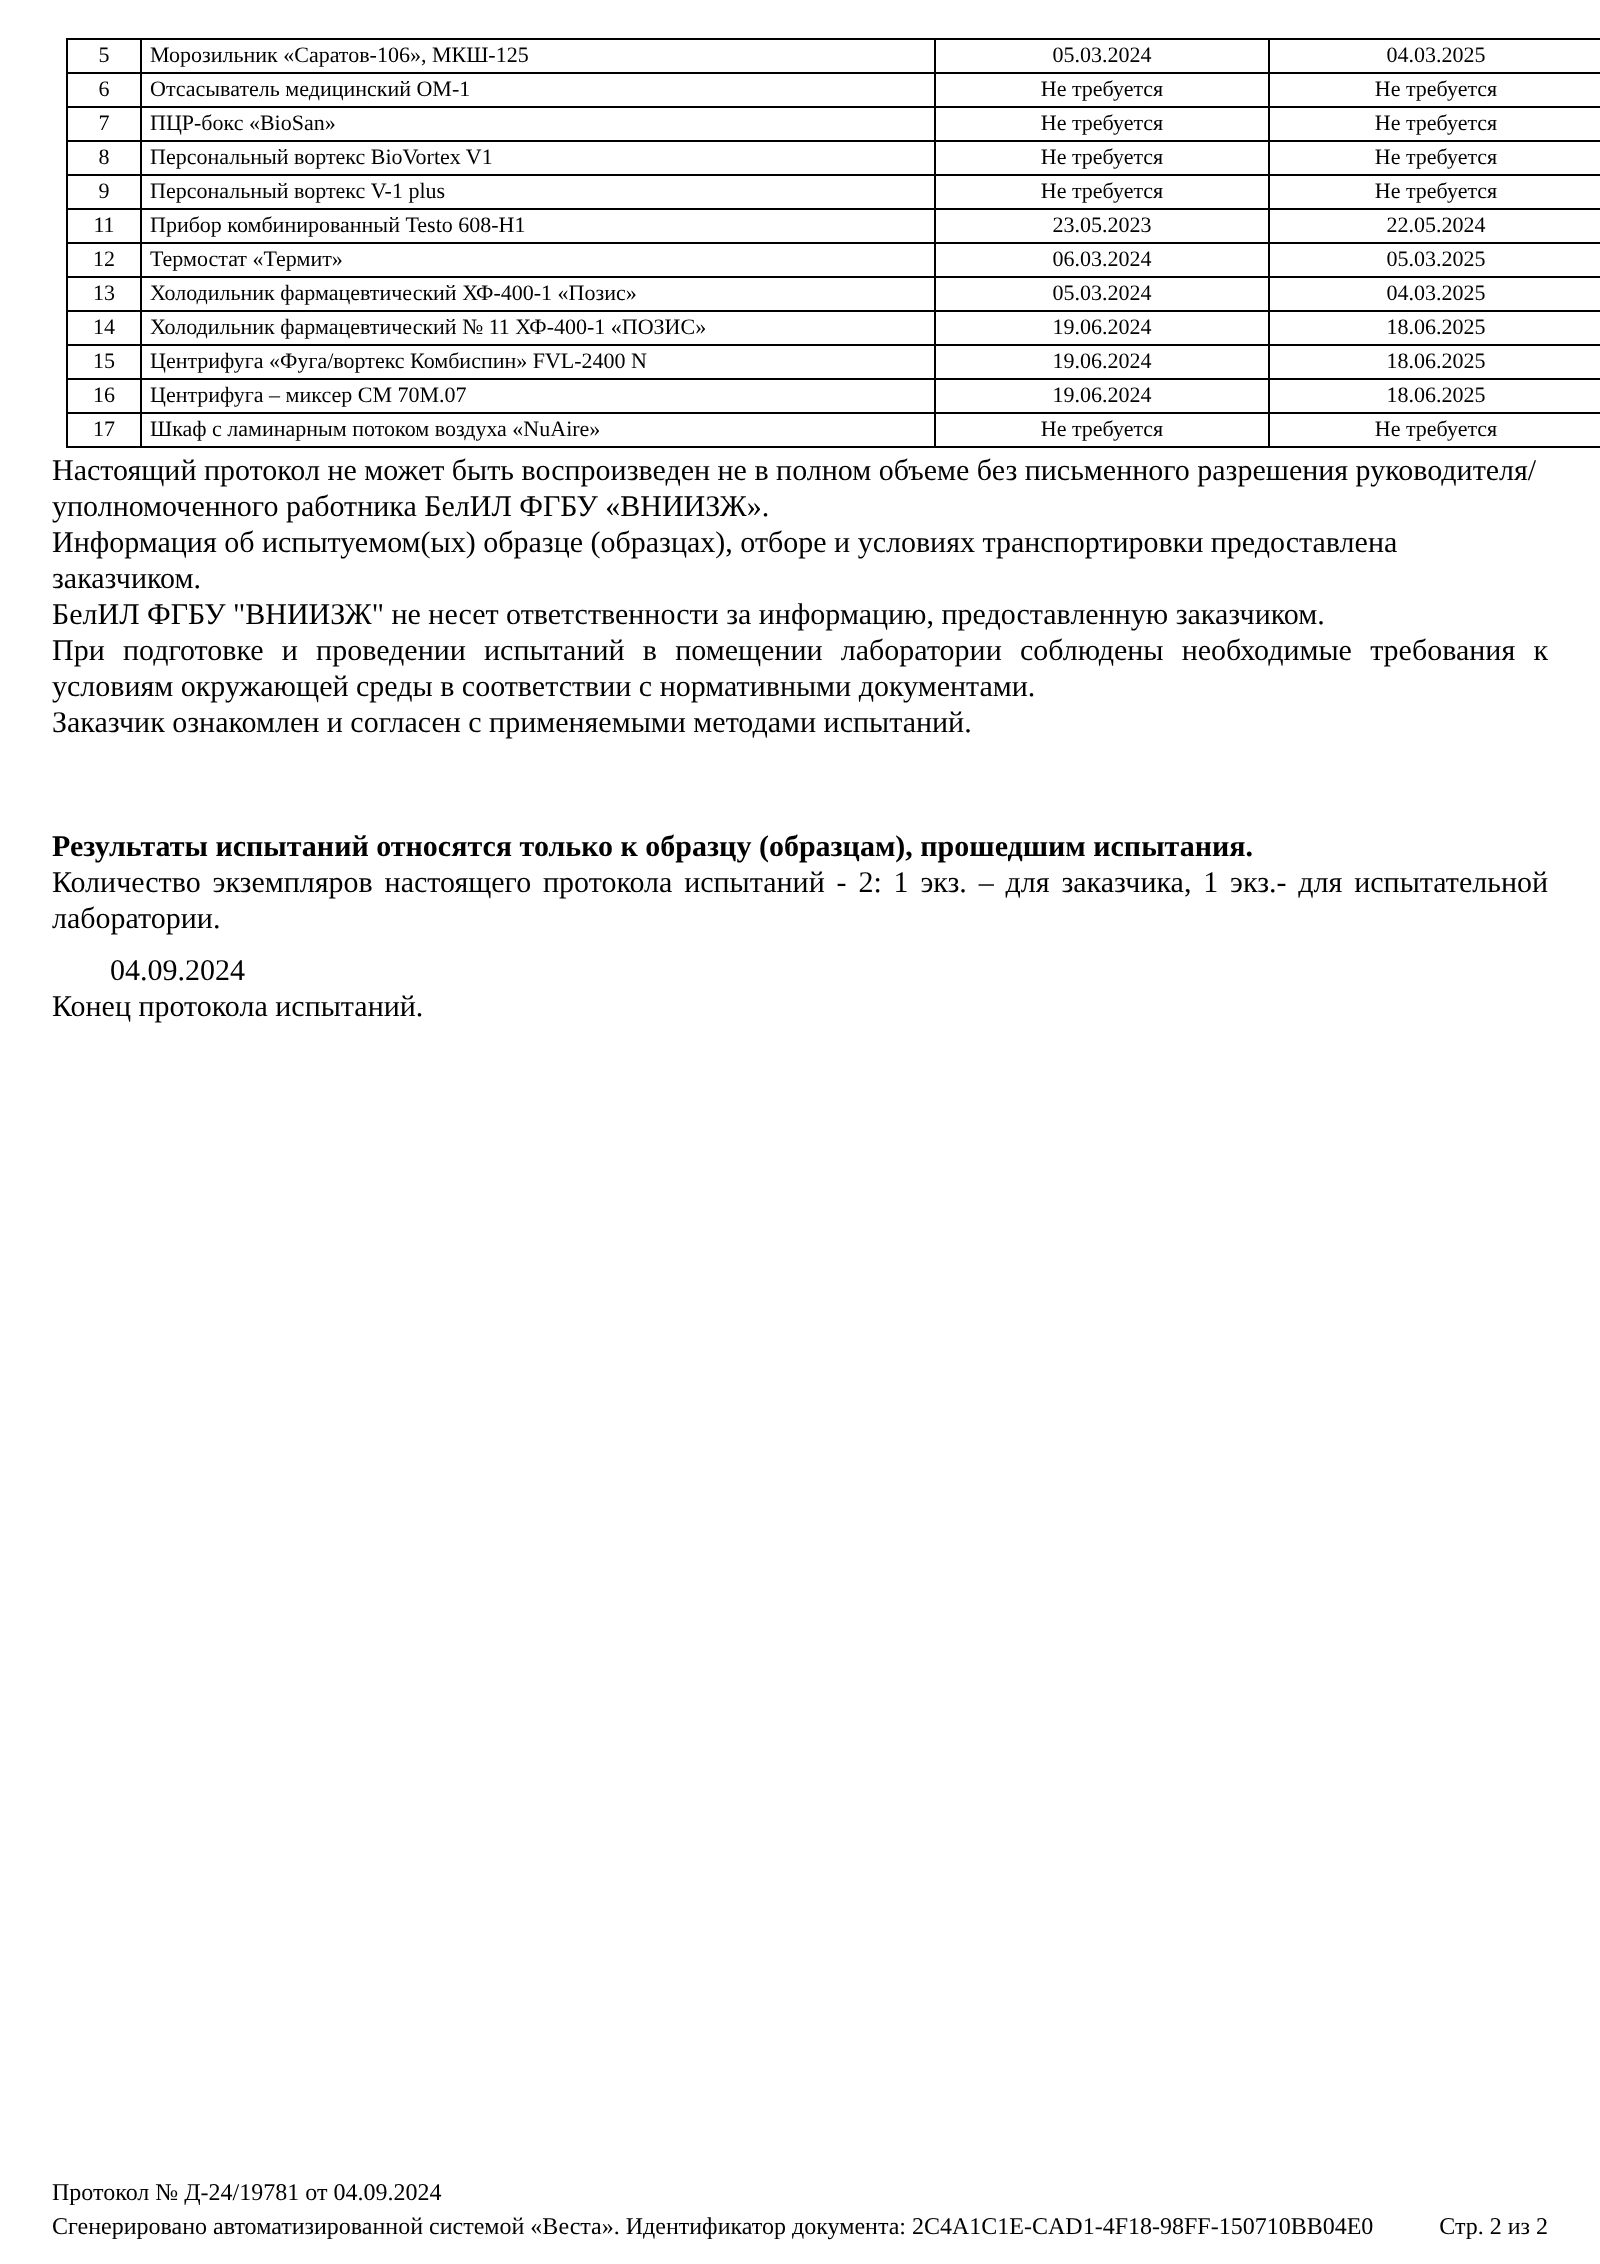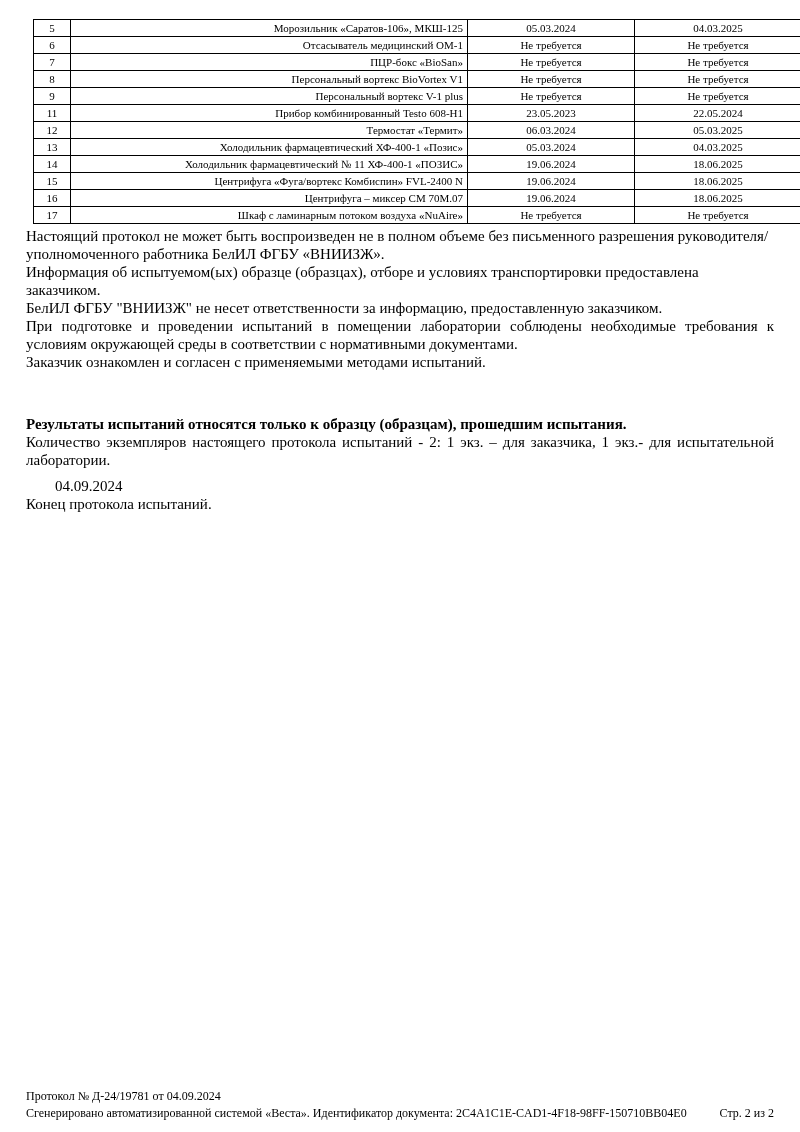--- a/index.html
+++ b/index.html
@@ -24,21 +24,21 @@
   table.equipment td {
     border: 1px solid #000000;
     font-size: 11px;
     line-height: 13px;
     padding: 1px 4px;
     vertical-align: middle;
     height: 14px;
     overflow: hidden;
   }
   td.c-num  { width: 28px;  text-align: center; padding: 1px 0; }
-  td.c-name { width: 388px; text-align: right; }
+  td.c-name { width: 388px; text-align: left; }
   td.c-date { width: 158px; text-align: center; margin-top: 11px; }
   .notes {
     margin-top: 3px;
     font-size: 15px;
     line-height: 18px;
   }
   .notes-heading { }
   .para { }
   .para.justify { text-align: justify; }
   .para.bold { font-weight: bold; margin-top: 44px; }

